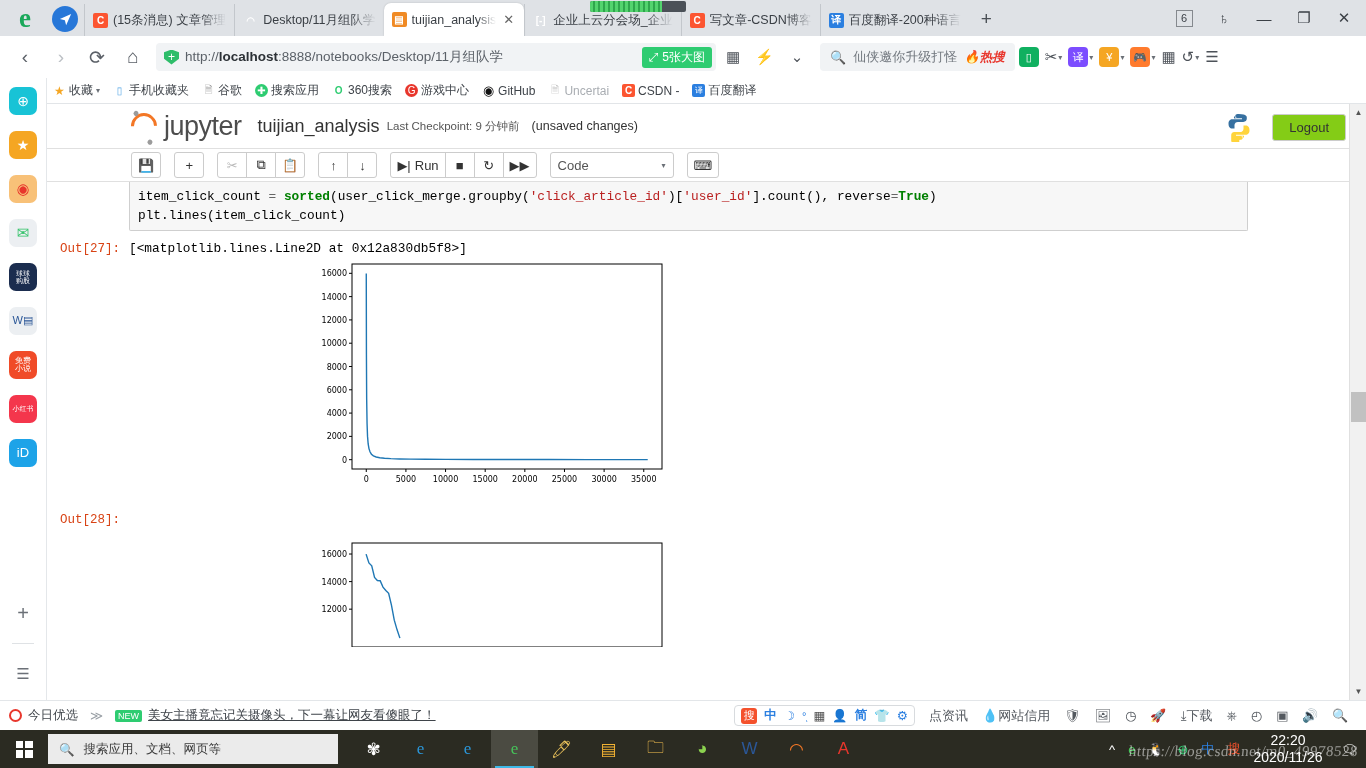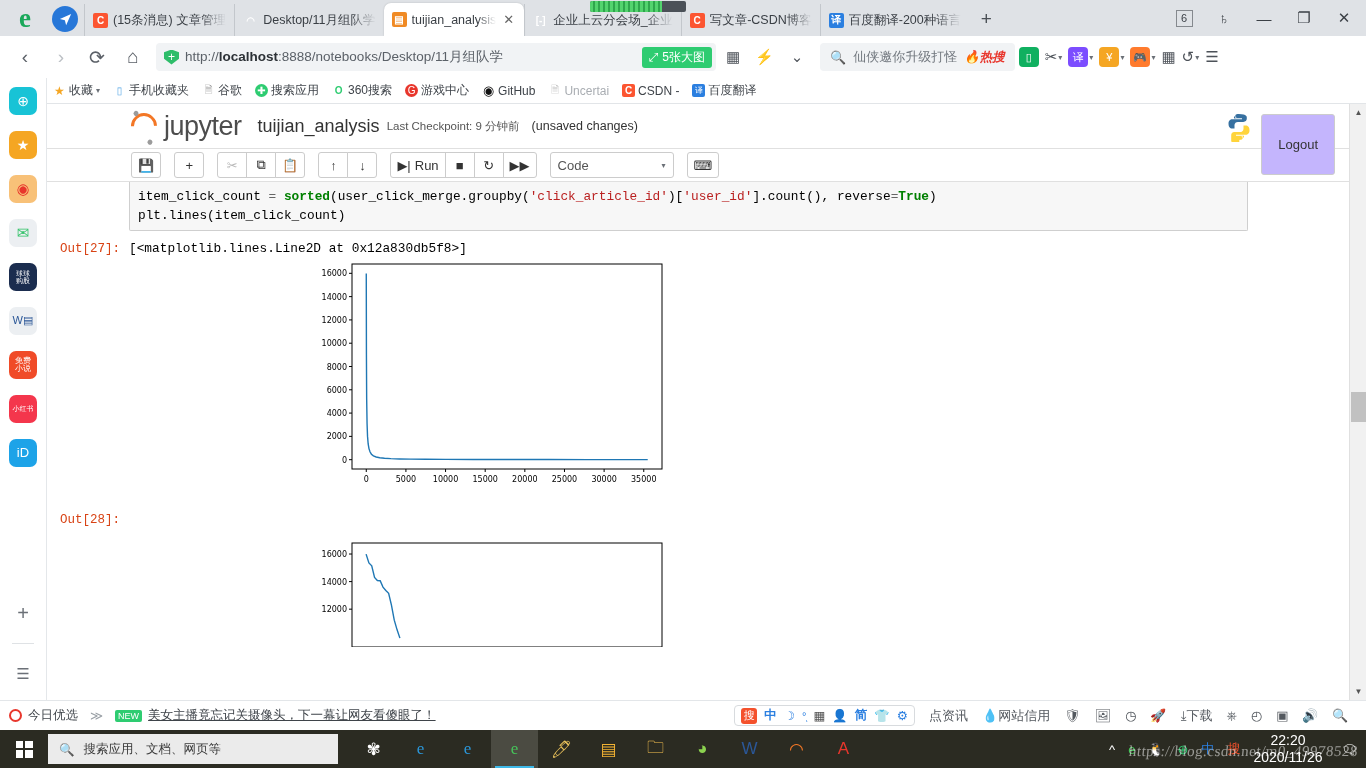--- a/index.html
+++ b/index.html
@@ -167,22 +167,22 @@
   .jlogo .arc::before, .jlogo .arc::after {
     content:""; position:absolute; width:5px; height:5px; border-radius:50%; background:#9b9b9b;
   }
   .jlogo .arc::before { top: -7px; left: 11px; }
   .jlogo .arc::after { bottom: -8px; left: 0px; }
   .jname { font-size: 18px; color: #333; margin-left: 16px; }
   .jckpt { font-size: 11.5px; color: #555; margin-left: 7px; }
   .junsaved { font-size: 12.5px; color: #333; margin-left: 12px; }
   .pylogo { position: absolute; right: 112px; top: 8px; width: 30px; height: 30px; }
   .logoutbtn {
-    position: absolute; right: 31px; top: 10px; border: 1px solid #ccc; border-radius: 3px;
-    padding: 22px 16px; font-size: 13px; color: #333; background: #c4b5fd;
+    position: absolute; right: 20px; top: 10px; border: 1px solid #ccc; border-radius: 3px;
+    padding: 5px 16px; font-size: 13px; color: #333; background: #84cc16;
   }
   .jmenu {
     height: 32px; border-bottom: 1px solid #e0e0e0; display: flex; align-items: center;
     padding-left: 84px; gap: 0; position: relative;
   }
   .jmenu .mi { font-size: 13px; color: #777; padding: 4px 14px; }
   .trusted {
     position: absolute; right: 125px; top: 6px; font-size: 12px; color: #888;
     border: 1px solid #ddd; border-radius: 3px; padding: 1px 8px;
   }

